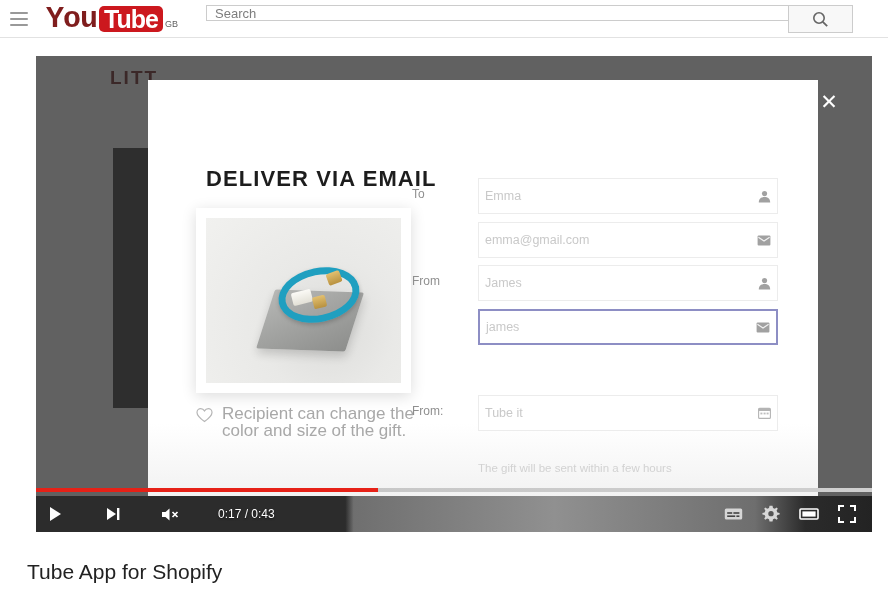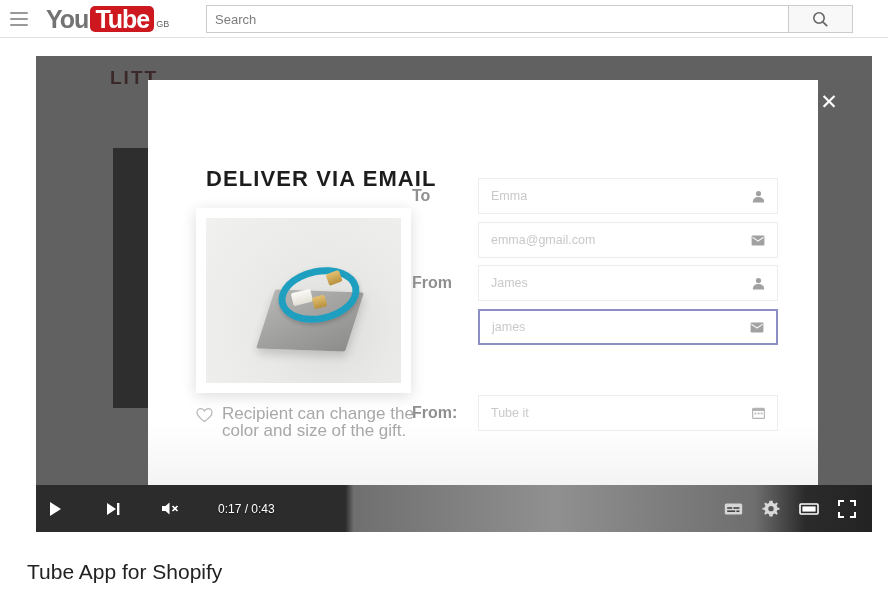--- a/index.html
+++ b/index.html
@@ -28,24 +28,24 @@
   }
   #hamburger span {
     display: block; height: 2px; width: 18px;
     background: #999999; border-radius: 1px;
   }
   #yt-logo {
     display: flex; align-items: flex-start;
     cursor: pointer; height: 26px;
   }
   #yt-logo .you {
-    font-size: 25px; font-weight: bold;
-    color: #737373; letter-spacing: -1px;
+    font-size: 30px; font-weight: bold;
+    color: #7f1d1d; letter-spacing: -1px;
     line-height: 26px;
-    font-family: Liberation Sans, sans-serif;
+    font-family: Liberation Mono, monospace;
   }
   #yt-logo .tube-box {
     background: #cc181e;
     border-radius: 5px;
     padding: 8px 5px;
     margin-left: 2px;
     height: 26px;
     display: flex; align-items: center;
   }
   #yt-logo .tube {
@@ -56,21 +56,21 @@
   #yt-logo .gb {
     font-size: 9px; color: #606060;
     margin-left: 2px; margin-top: 13px;
     font-weight: normal;
   }
   #search-wrap {
     position: absolute; left: 206px; top: 5px;
     display: flex; height: 28px;
   }
   #search-input {
-    width: 582px; height: 28px;
+    width: 582px; height: 16px;
     border: 1px solid #cccccc;
     border-right: none;
     padding: 0 8px;
     font-size: 13px;
     color: #333333;
     outline: none;
     background: #ffffff;
     font-family: "Liberation Sans", sans-serif;
   }
   #search-input::placeholder { color: #7d7d7d; }
@@ -208,29 +208,29 @@
   .field-row {
     position: absolute;
     left: 330px;
     width: 300px;
     height: 36px;
   }
   .field-label {
     position: absolute;
     left: -66px; top: 9px;
     width: 60px;
-    font-size: 16px; font-weight: bold;
+    font-size: 12px; font-weight: normal;
     color: #8f8f8f;
   }
   .field-box {
     position: absolute; inset: 0;
     border: 1px solid #ececec;
     background: #ffffff;
     display: flex; align-items: center;
-    padding: 0 12px;
+    padding: 0 6px;
   }
   .field-box.focused {
     border: 2px solid #8d8ec4;
   }
   .field-value {
     flex: 1;
     font-size: 12.5px;
     color: #c9c9c9;
   }
   .field-icon {
@@ -279,21 +279,21 @@
     background: linear-gradient(to right, #c2c2c2 0%, #cfcfcf 100%);
   }
   #progress-played {
     position: absolute; left: 0; top: 0;
     height: 4px; width: 40.9%;
     background: #e62117;
   }
   #controls-bar {
     position: absolute;
     left: 0; bottom: 0;
-    width: 836px; height: 47px;
+    width: 836px; height: 36px;
     background: linear-gradient(to right, #2c2c2c 0%, #2c2c2c 37%, #6f6f6f 38%, #909090 62%, #6e6e6e 86%, #2b2b2b 92%, #232323 100%);
     display: flex; align-items: center; gap: 20px;
   }
   .ctl {
     width: 38px; height: 40px;
     display: flex; align-items: center; justify-content: center;
     cursor: pointer;
   }
   #time-display {
     color: #ffffff;
@@ -426,20 +426,21 @@
         <svg class="field-icon" width="13" height="12" viewBox="0 0 13 12">
           <rect x="0.6" y="1.4" width="11.8" height="10" rx="1" fill="none" stroke="#777" stroke-width="1.1"></rect>
           <rect x="0.6" y="1.4" width="11.8" height="2.6" fill="#777"></rect>
           <rect x="2.4" y="5.6" width="2" height="1.8" fill="#888"></rect>
           <rect x="5.6" y="5.6" width="2" height="1.8" fill="#888"></rect>
           <rect x="8.6" y="5.6" width="2" height="1.8" fill="#888"></rect>
         </svg>
       </div>
     </div>
 
+    <div id="form-hint">The gift will be sent within a few hours</div>
 
     <button id="btn-back">&lt; BACK</button>
     <button id="btn-continue">CONTINUE</button>
   </div>
 
   <div id="progress-track">
     <div id="progress-played" style="width: 40.9%; background: rgb(230, 33, 23);"></div>
   </div>
 
   <div id="controls-bar">

